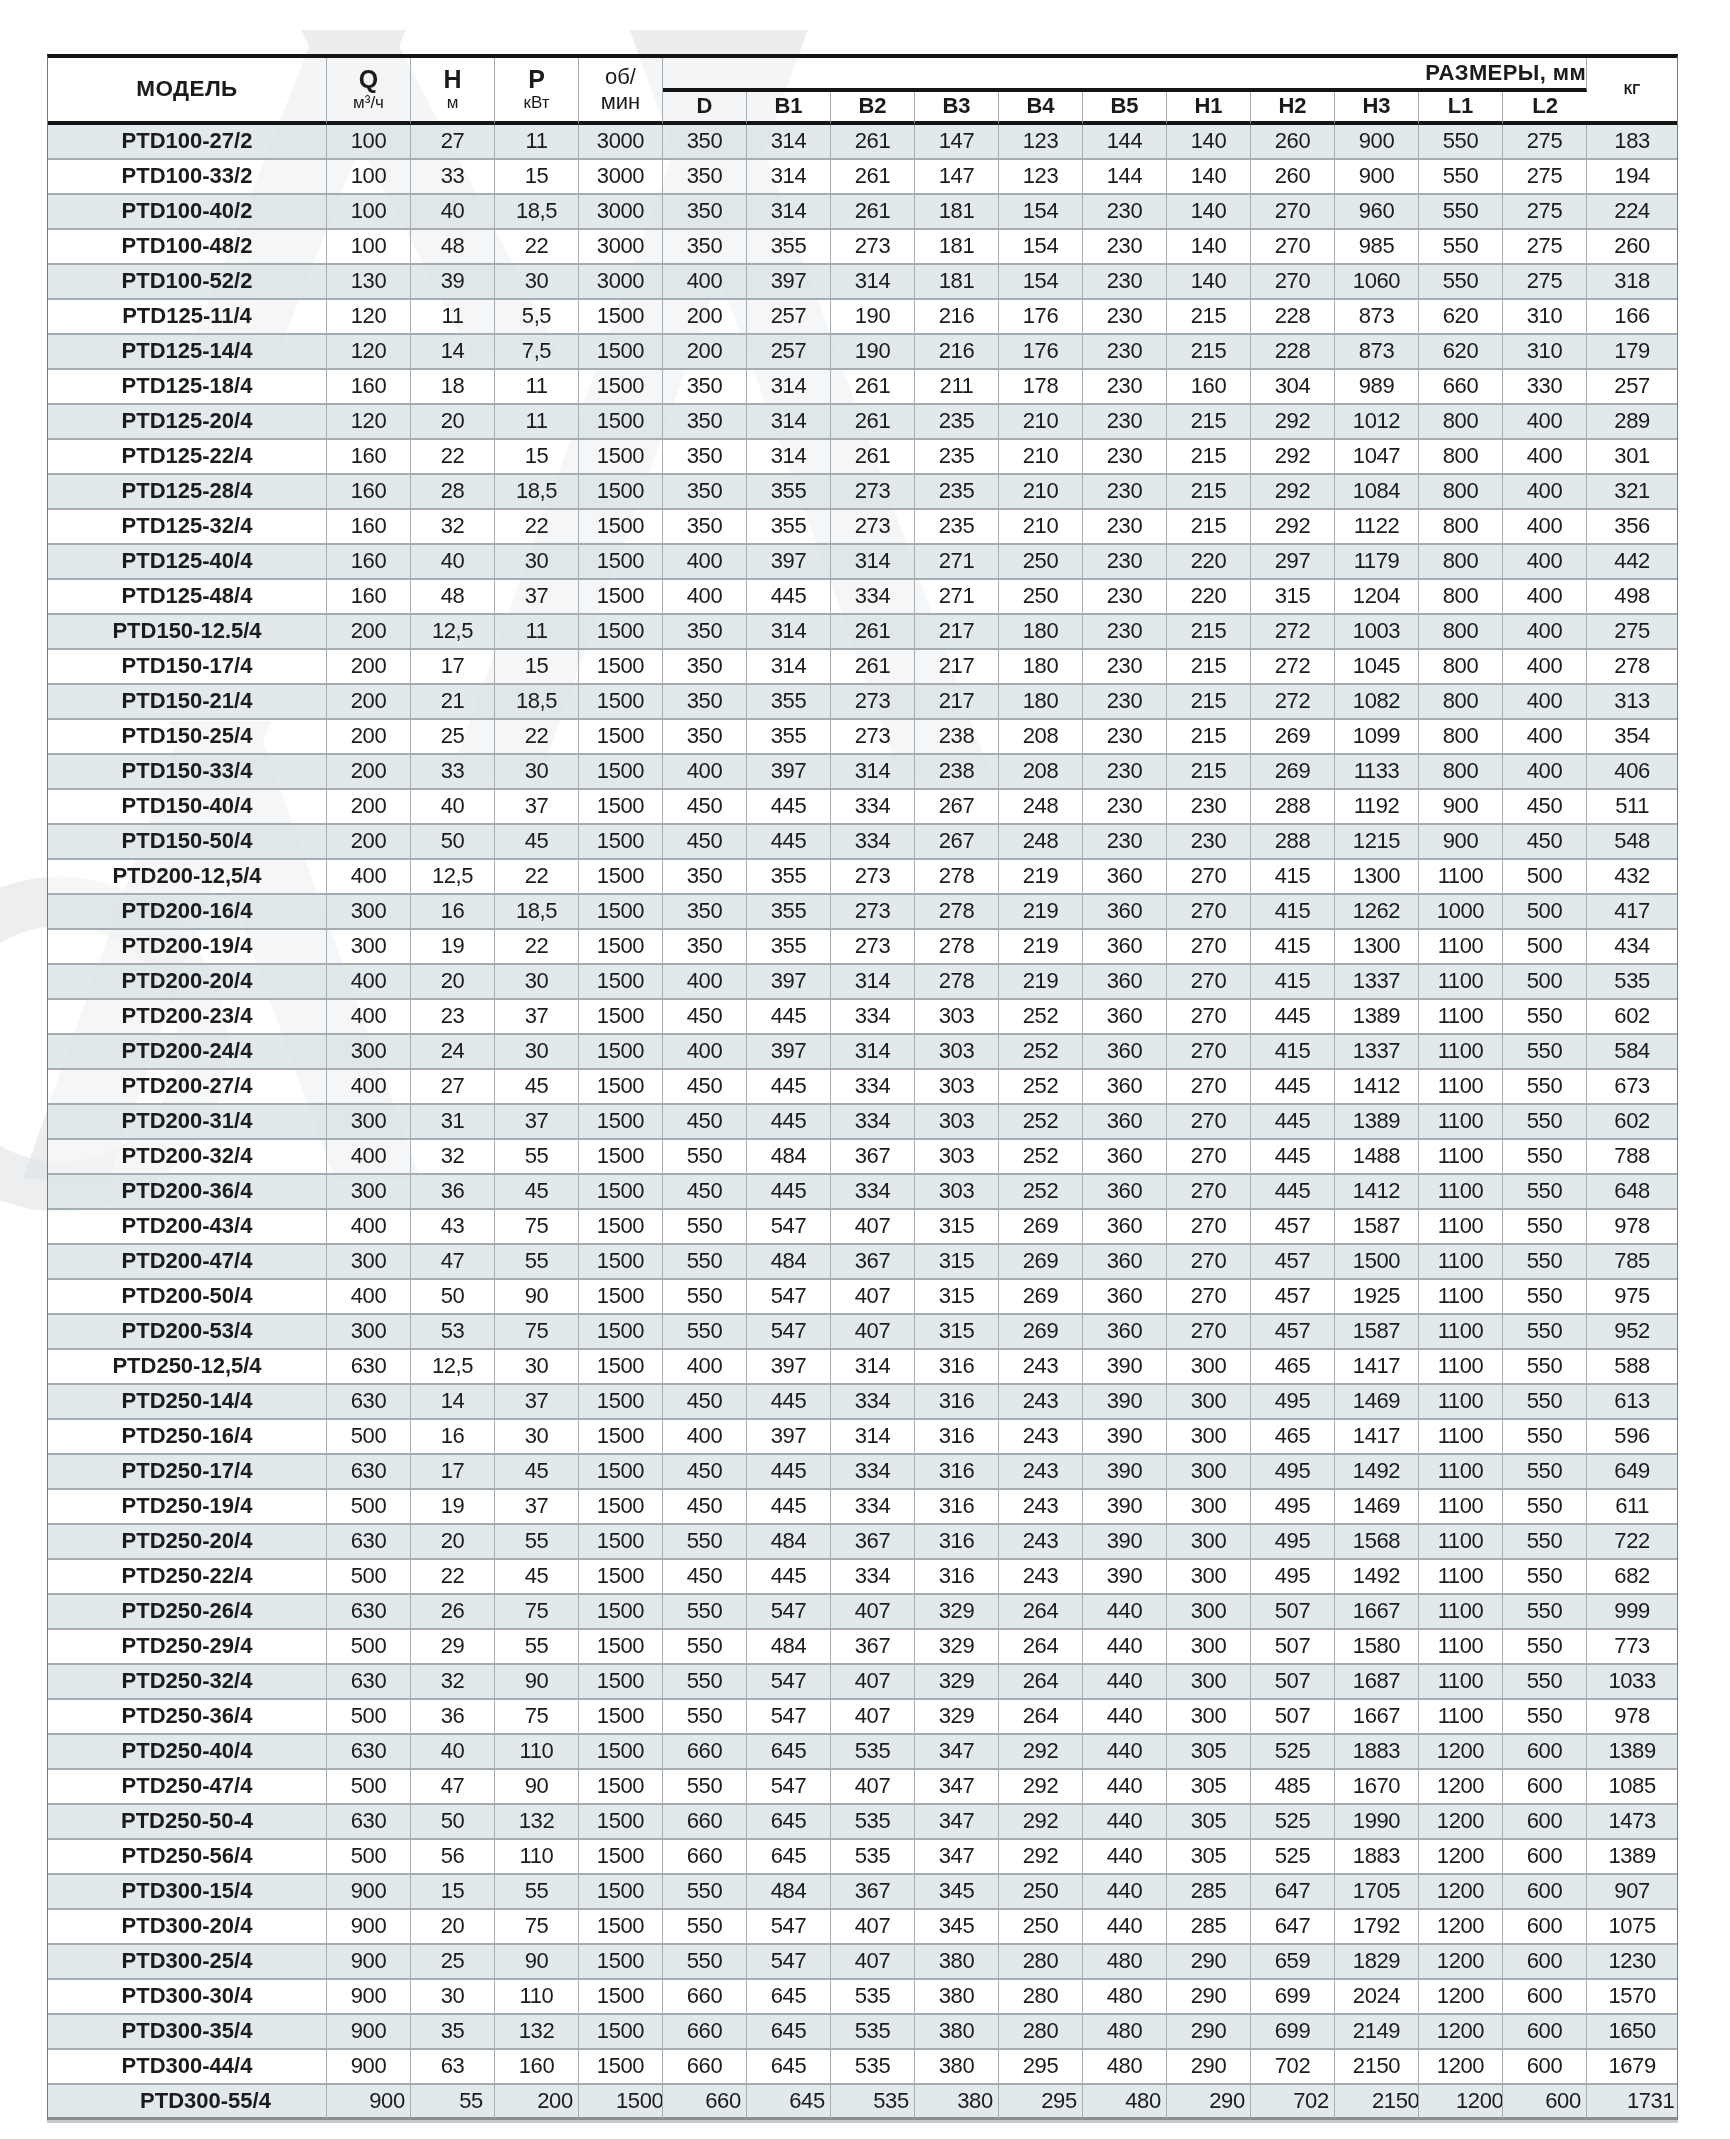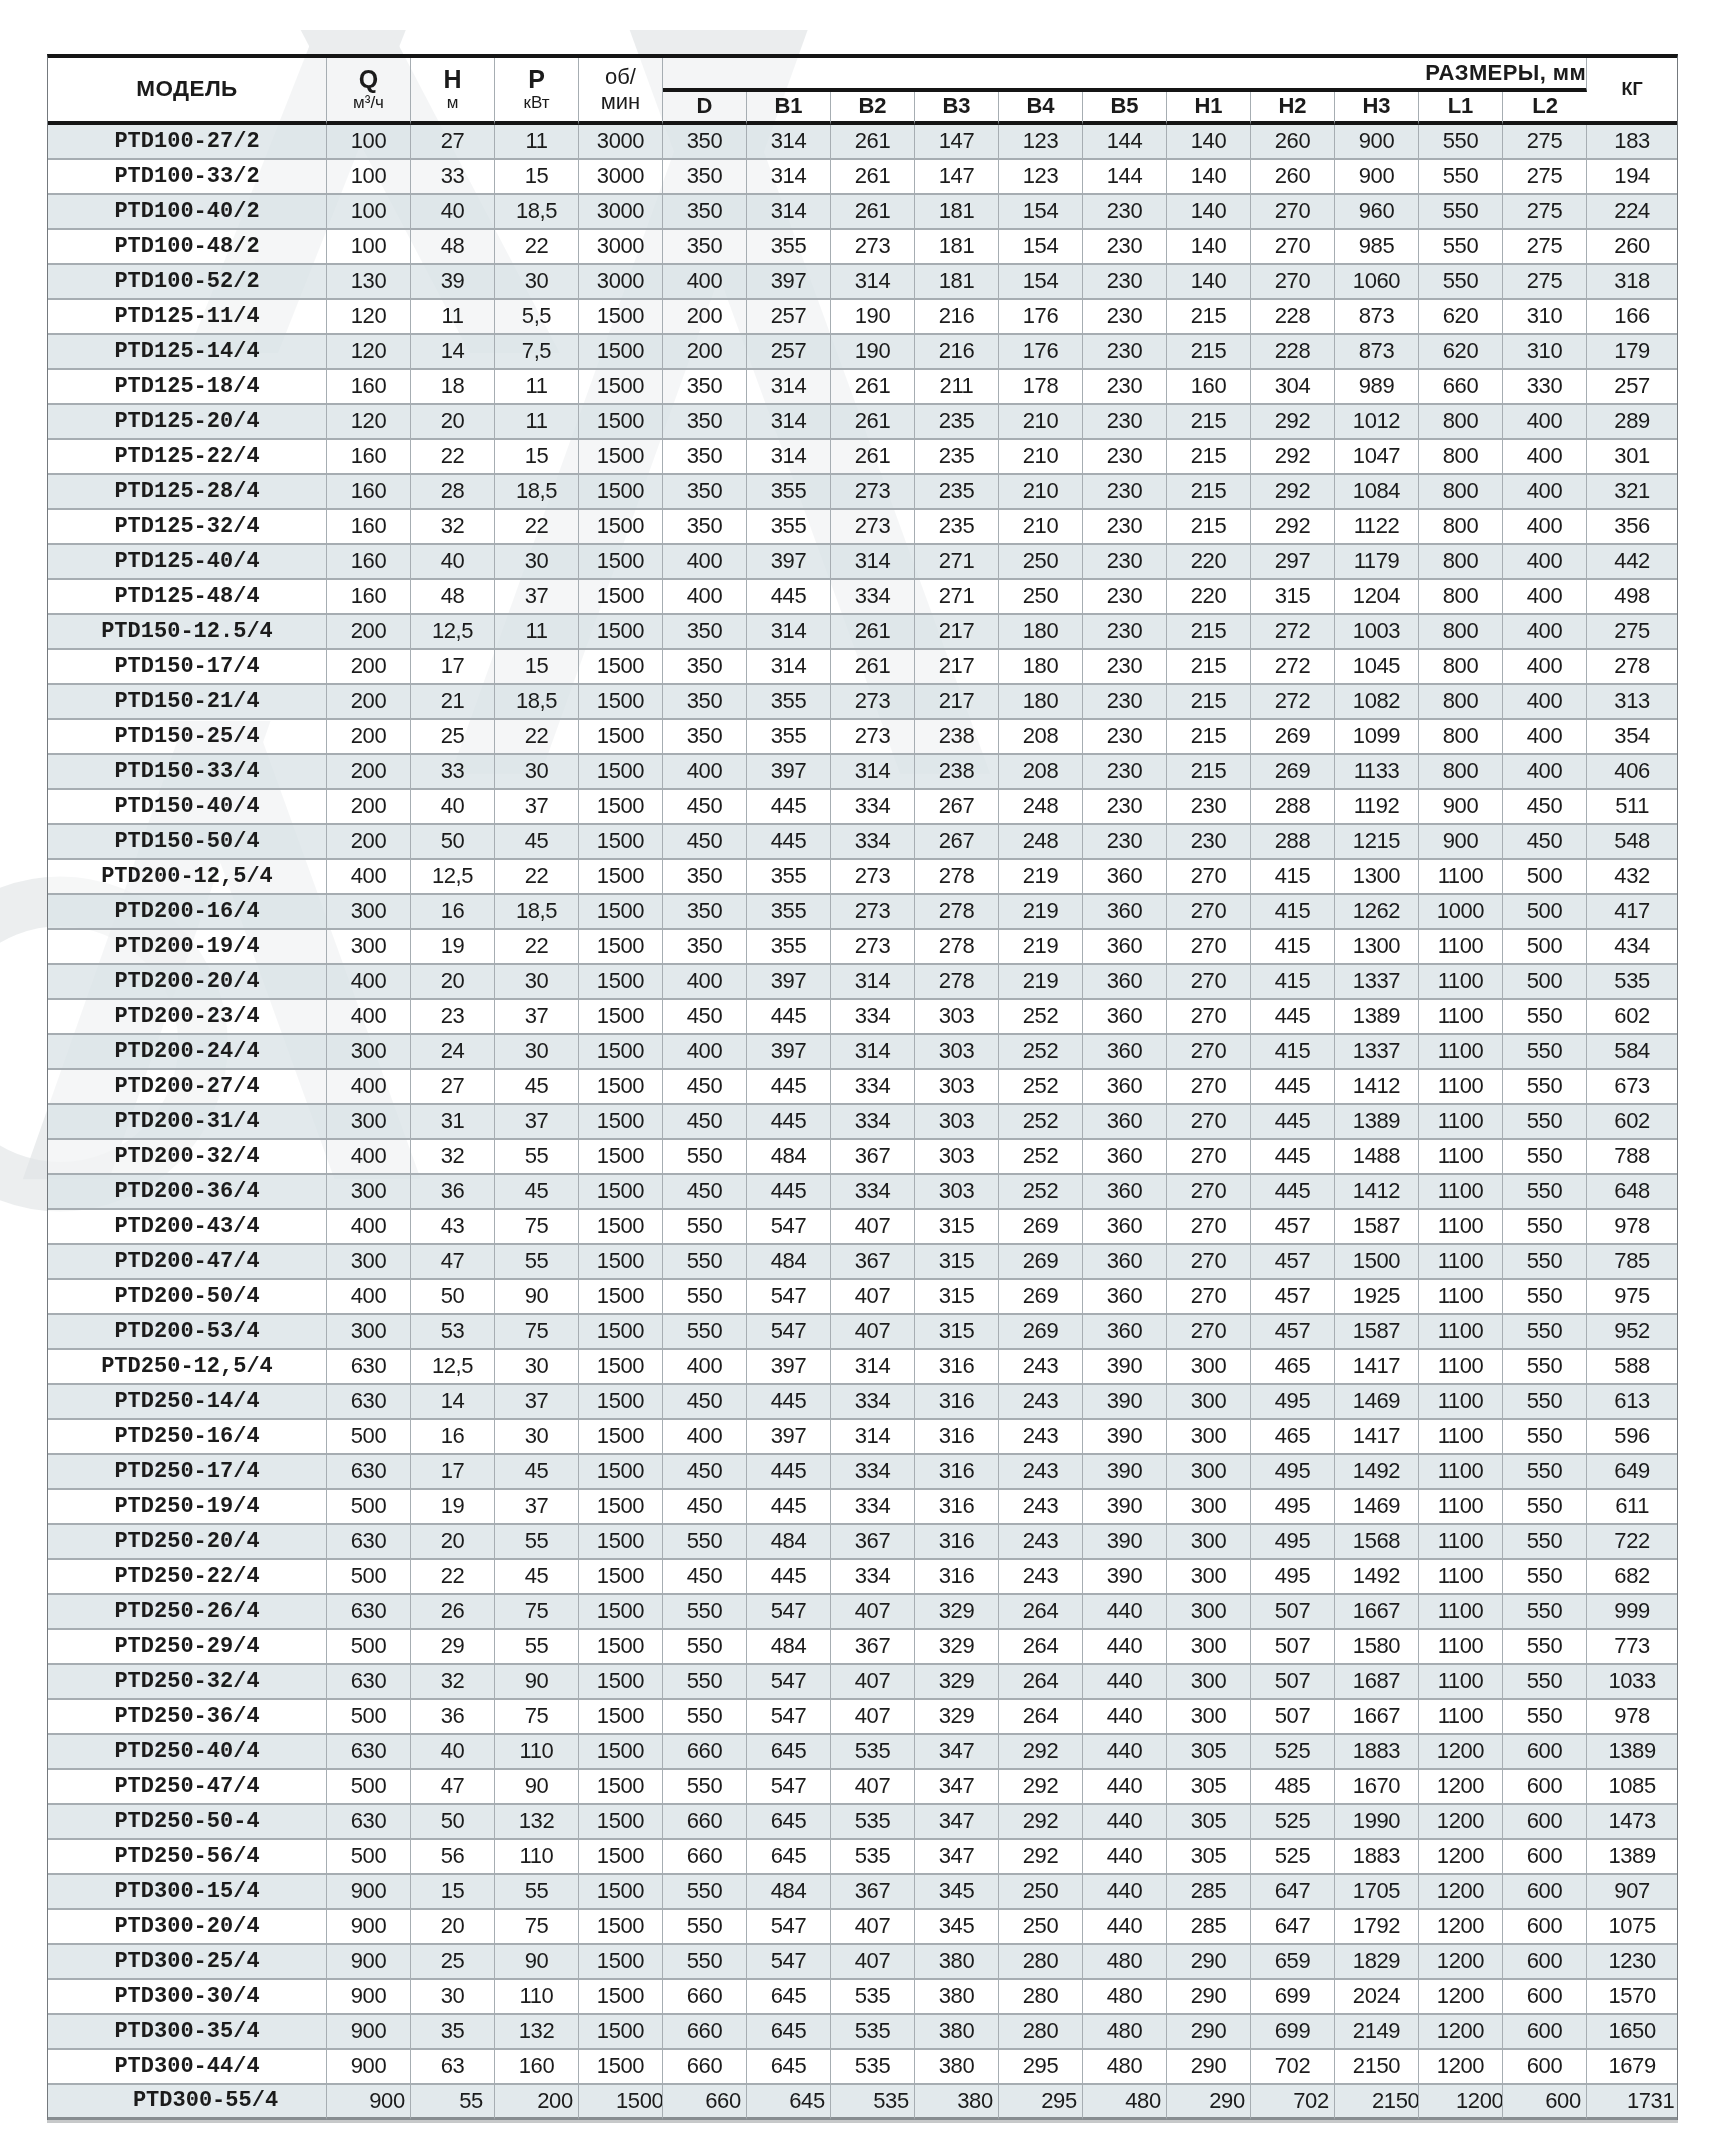--- a/index.html
+++ b/index.html
@@ -36,29 +36,29 @@
   .hrow2 th{height:28.5px;font-weight:normal;font-size:22px;border-bottom:4.5px solid #151515;}
   th.model-h{font-size:22.5px;letter-spacing:0.4px;}
   .htitle{font-size:25px;font-weight:bold;line-height:27px;}
   .hunit{font-size:17px;font-weight:normal;line-height:19.5px;}
   .rpm1,.rpm2{font-size:22px;font-weight:normal;line-height:25px;}
   th.dims{
     font-size:22px;letter-spacing:0.4px;
     border-bottom:1.5px solid #9aa0a4;
     text-align:right;
   }
-  th.kg-h{font-size:18px;}
+  th.kg-h{font-size:14px;}
   
   .tbl tbody tr{height:35px;}
   .tbl tbody td{
     font-size:22px;letter-spacing:-0.4px;
     background:rgba(255,255,255,0.50);
   }
   .tbl tbody tr:nth-child(odd) td{background:rgba(221,229,233,0.85);}
-  .tbl tbody td.model{font-weight:bold;font-size:22px;letter-spacing:0;font-family:Liberation Mono, monospace;}
+  .tbl tbody td.model{font-weight:bold;font-size:22px;letter-spacing:0;}
   .tbl tbody tr:last-child td{border-bottom:3.8px solid #878d91;padding-left:37px;}
 </style>
 </head>
 <body>
 
 <svg class="watermark" width="1731" height="2140" viewBox="0 0 2304 2849" aria-hidden="true">
   <g fill="#e0e3e5" opacity="0.62">
     <polygon points="250,470 420,40 540,40 370,470"></polygon>
     <polygon points="400,40 625,470 745,470 520,40"></polygon>
     <polygon points="600,1030 955,40 1075,40 720,1030"></polygon>

